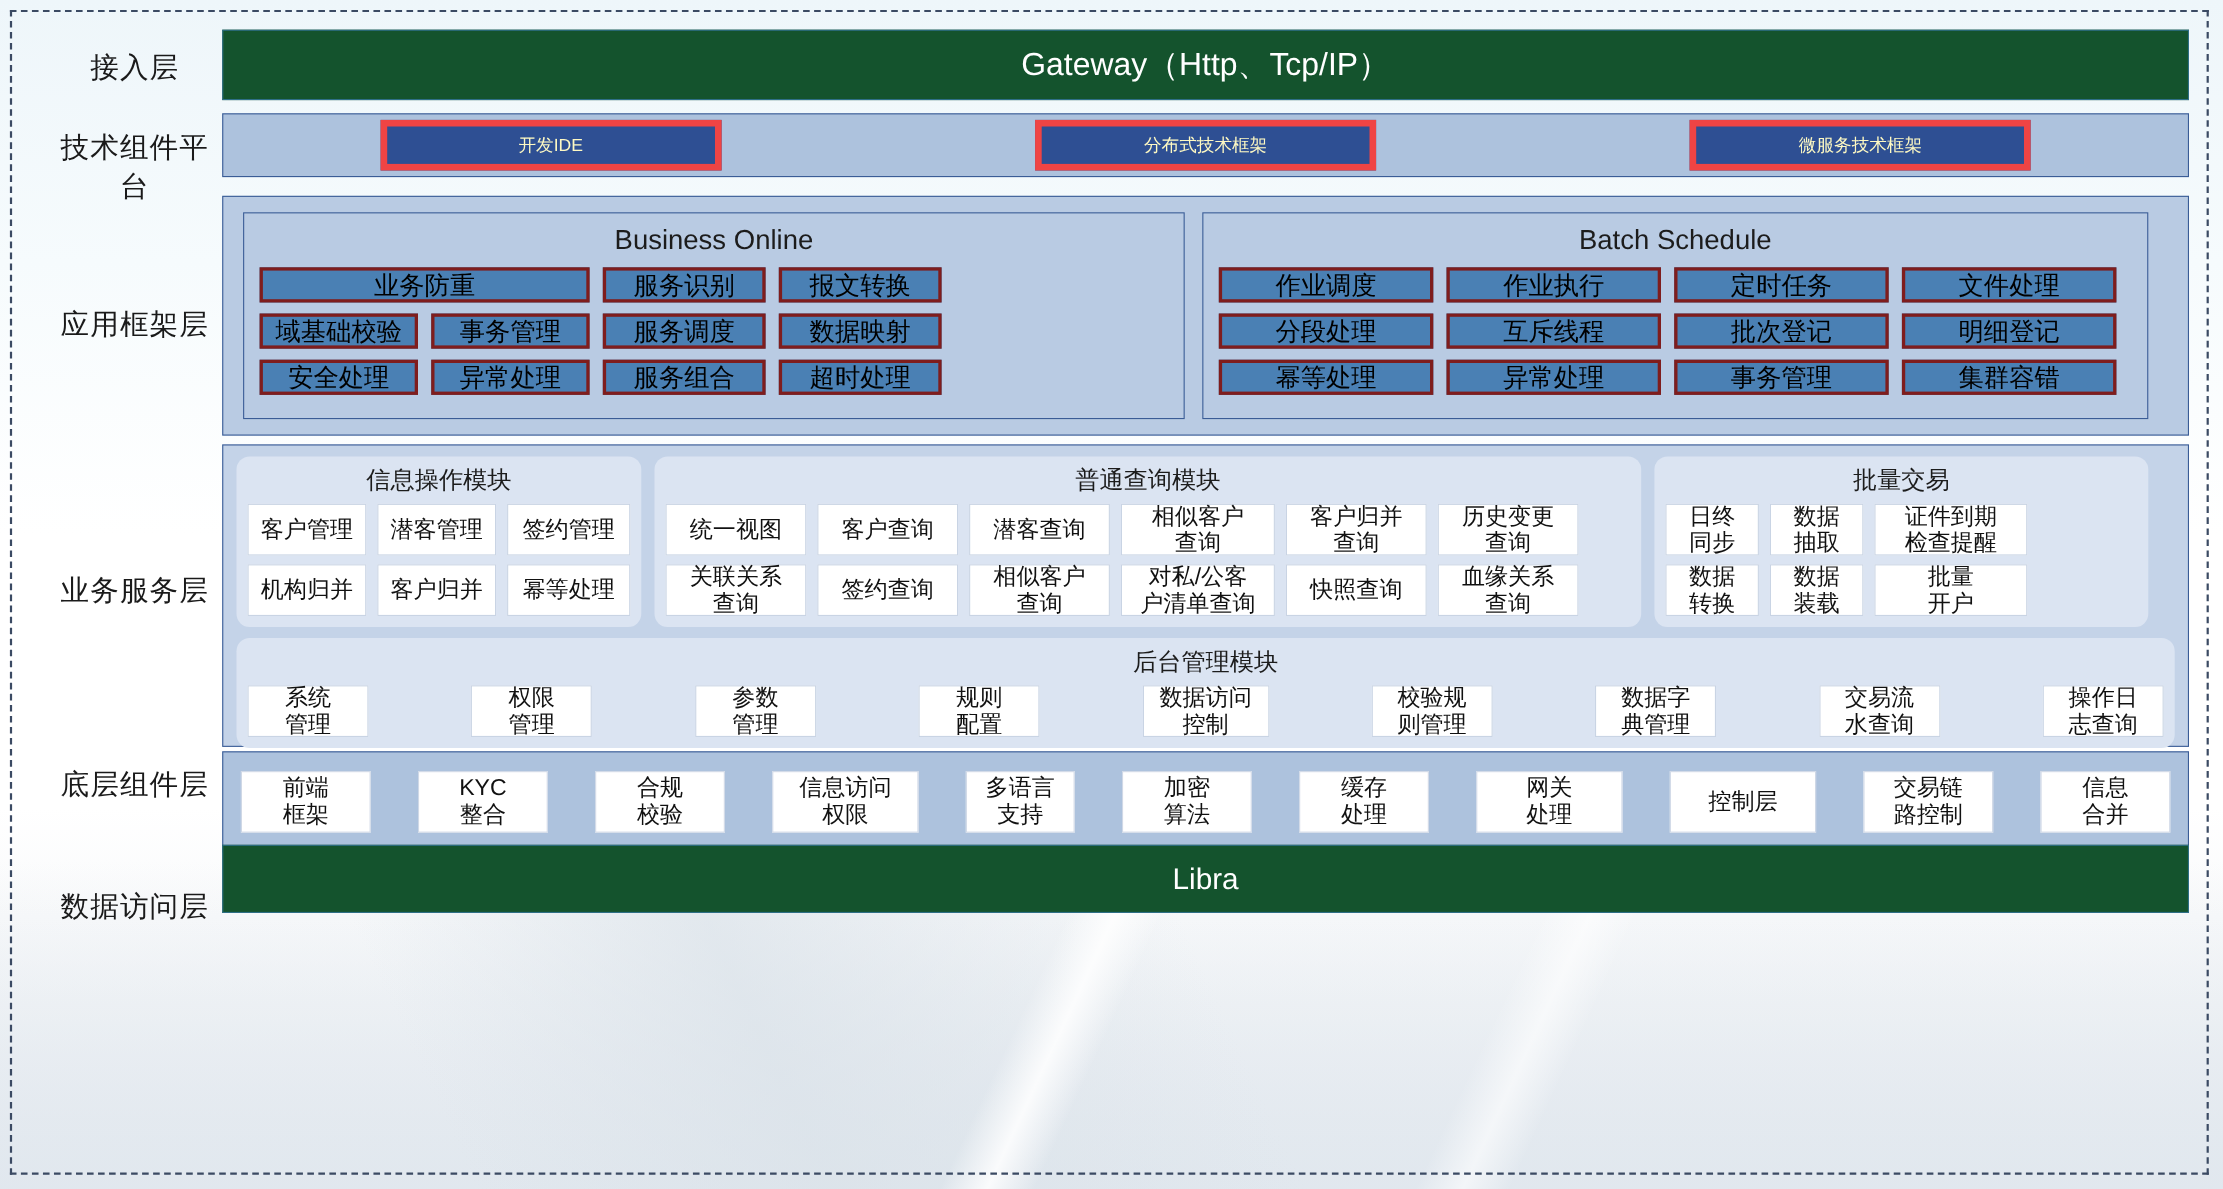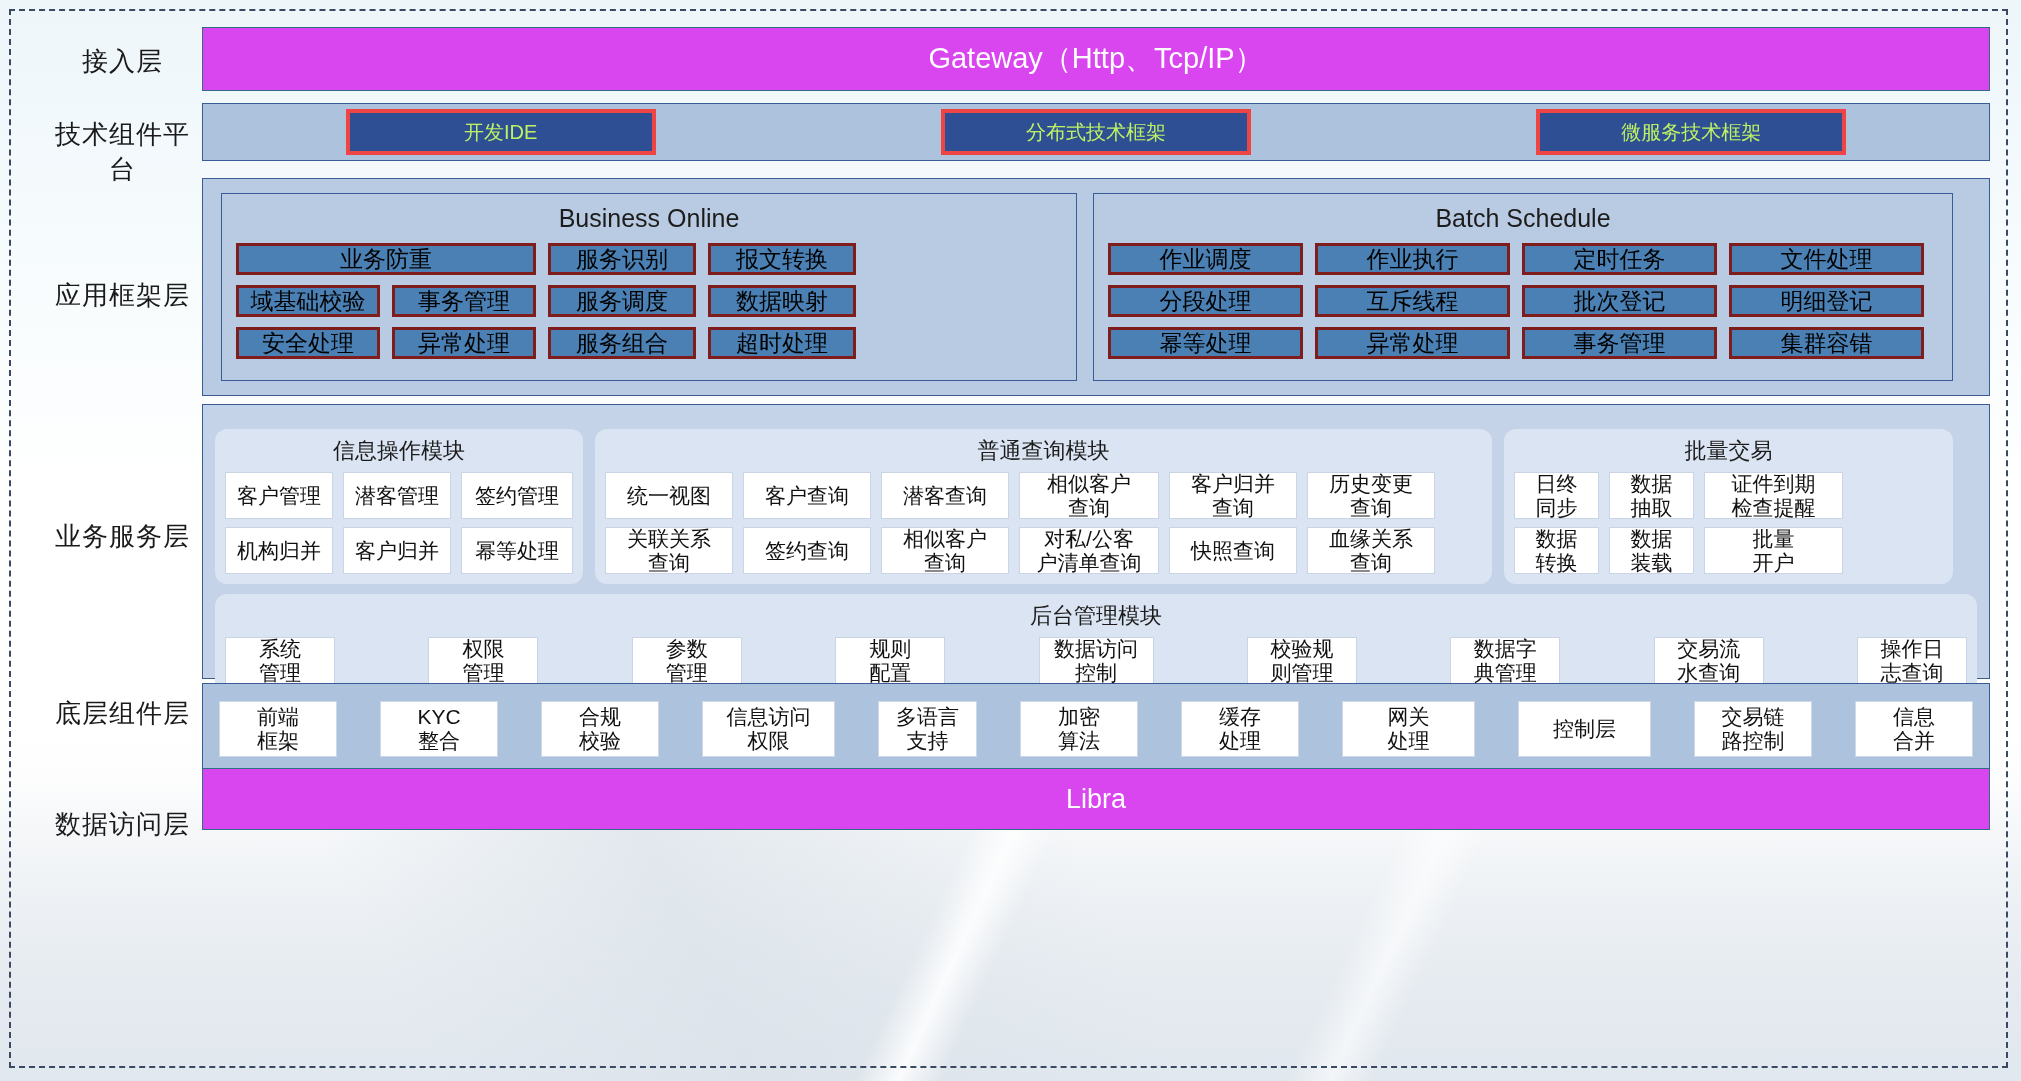--- a/index.html
+++ b/index.html
@@ -26,35 +26,35 @@
   }
   .canvas{position:absolute;left:0;top:0;width:2021px;height:1081px;}
   .rowlabel{
     position:absolute;left:50px;width:145px;text-align:center;
     font-size:26px;color:#1a1a1a;letter-spacing:1px;
   }
 
   
   .tealbar{
     position:absolute;left:202px;width:1788px;
-    background:#d946ef;border:1px solid #2e6f86;
+    background:#14532d;border:1px solid #2e6f86;
     color:#ffffff;font-size:29px;
     display:flex;align-items:center;justify-content:center;
     box-sizing:border-box;
   }
 
   
   .techband{
     position:absolute;left:202px;width:1788px;
     background:#adc2dd;border:1px solid #3a5c96;
     box-sizing:border-box;display:flex;align-items:center;justify-content:space-around;
   }
   .techchip{
-    width:310px;height:46px;background:#2e4f93;border:4px solid #ef4444;
-    color:#bef264;font-size:20px;display:flex;align-items:center;justify-content:center;
+    width:310px;height:46px;background:#2e4f93;border:6px solid #ef4444;
+    color:#fef9c3;font-size:16px;display:flex;align-items:center;justify-content:center;
     box-sizing:border-box;
   }
 
   
   .appband{
     position:absolute;left:202px;width:1788px;
     background:#b9cbe3;border:1px solid #3a5c96;box-sizing:border-box;
     display:flex;gap:16px;padding:14px 18px;
   }
   .panel{
@@ -69,21 +69,21 @@
   .bluechip{
     background:#4a80b4;border:3px solid #7f1d1d;color:#000000;
     font-size:23px;height:32px;display:flex;align-items:center;justify-content:center;
     box-sizing:border-box;
   }
 
   
   .bizband{
     position:absolute;left:202px;width:1788px;
     background:#c4d3e8;border:1px solid #3a5c96;box-sizing:border-box;
-    padding:24px 12px;display:flex;flex-direction:column;gap:10px;
+    padding:10px 12px;display:flex;flex-direction:column;gap:10px;
   }
   .bizrow{display:flex;gap:12px;}
   .subpanel{
     background:#dbe4f2;border-radius:12px;box-sizing:border-box;
     padding:4px 10px 10px 10px;display:flex;flex-direction:column;
   }
   .subpanel-title{
     text-align:center;font-size:22px;color:#1c1c1c;margin:3px 0 6px 0;
   }
   .cells{display:flex;gap:10px;margin-bottom:8px;}

